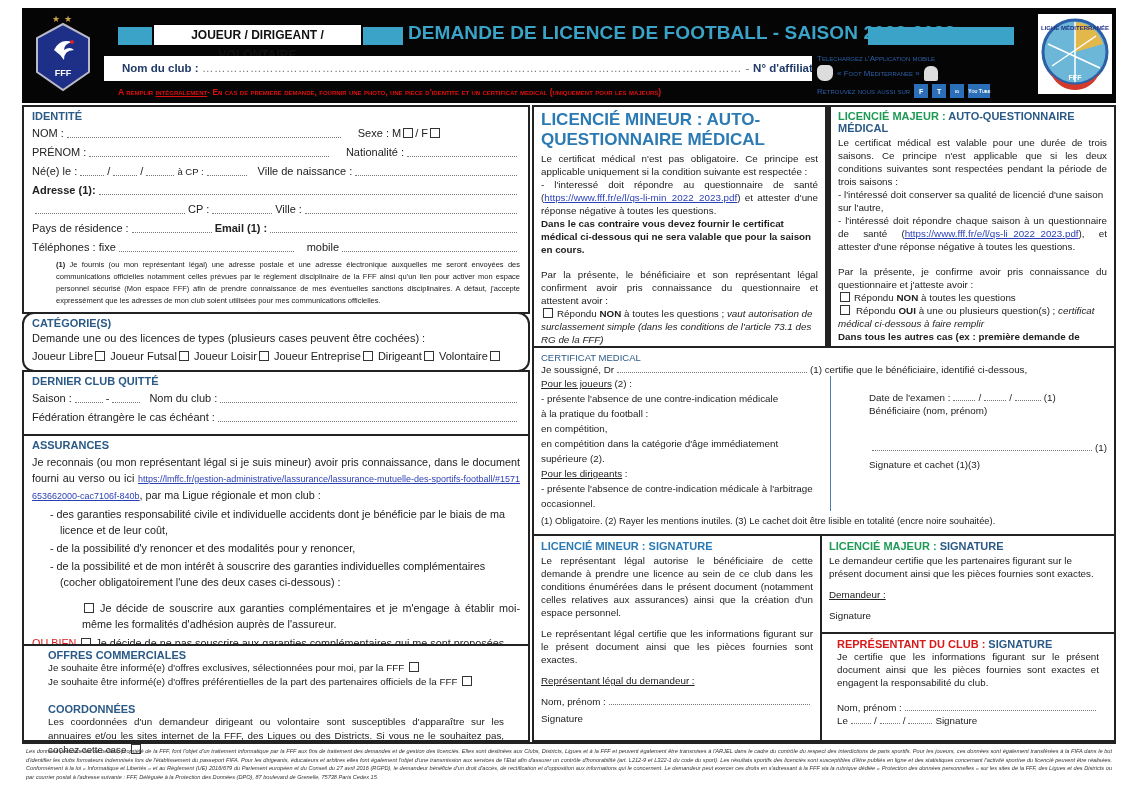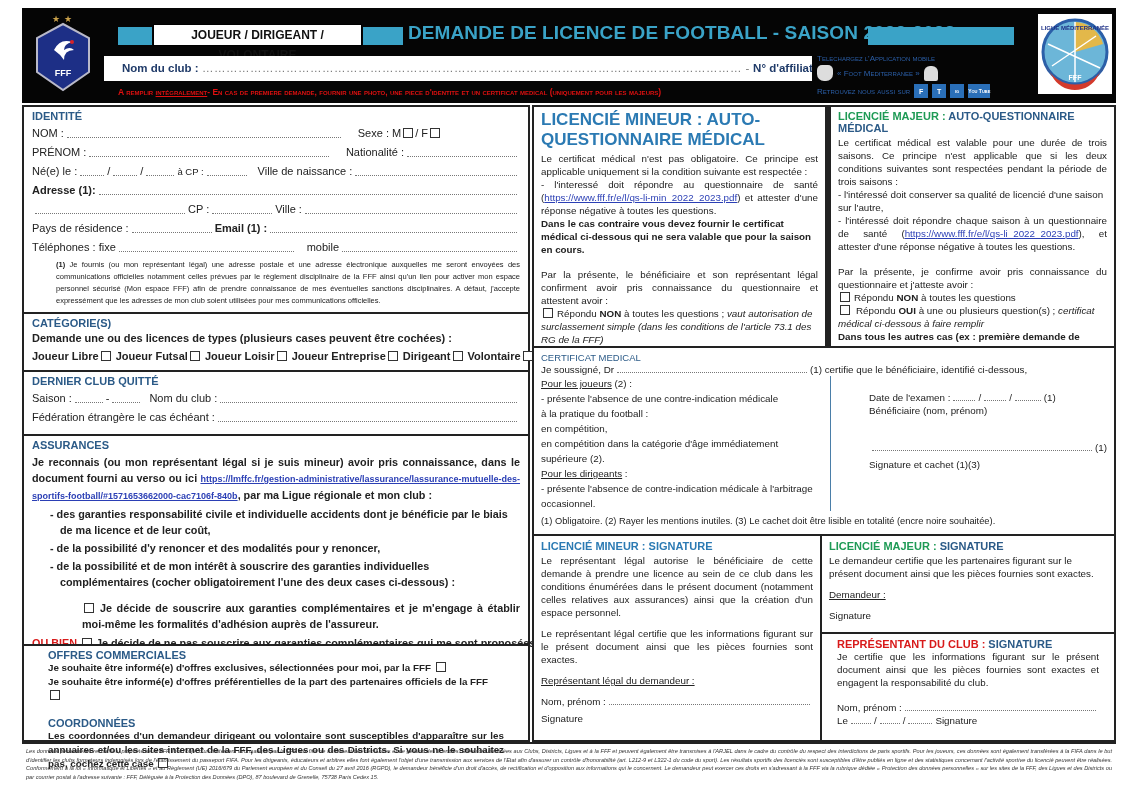--- a/index.html
+++ b/index.html
@@ -23,21 +23,21 @@
   .app-block .row { display: flex; align-items: center; height: 18px; gap: 4px; }
   .apple { width: 16px; height: 16px; background: #ddd; border-radius: 5px 5px 7px 7px; }
   .android { width: 14px; height: 15px; background: #ddd; border-radius: 6px 6px 2px 2px; }
   .soc { width: 14px; height: 14px; background: #2a6fb8; color: #fff; font-size: 10px; font-weight: bold; text-align: center; line-height: 14px; display: inline-block; }
   .soc.yt { width: 22px; font-size: 7px; }
   .ligue-logo { position: absolute; left: 1016px; top: 6px; width: 74px; height: 80px; background: #fff; }
 
   
   .box { position: absolute; border: 2px solid #222; background: #fff; }
   .hd { font-weight: bold; font-size: 11px; color: #2b5a87; }
-  .t { font-size: 11px; color: #222; line-height: 16px; font-weight: bold; }
+  .t { font-size: 11px; color: #222; line-height: 16px; }
   .small { font-size: 7.5px; line-height: 12px; color: #222; text-align: justify; margin-left: 24px; }
   .dots { color: #666; letter-spacing: 0.3px; overflow: hidden; white-space: nowrap; }
   .line { display: flex; white-space: nowrap; font-size: 11px; line-height: 19px; }
   .line .fill { flex: 1; border-bottom: 1px dotted #777; margin: 0 3px 5px 3px; }
   .cb { display: inline-block; width: 10px; height: 10px; border: 1px solid #333; vertical-align: -1px; margin: 0 2px; background: #fff; }
   .justify { text-align: justify; }
   a.lnk { color: #2b3fb5; text-decoration: underline; }
   .green { color: #1e9a55; }
   .blue { color: #2b5a87; }
   .red { color: #d81a1a; }
@@ -157,21 +157,21 @@
       <span>Téléphones : fixe</span>
         <span class="fill"></span>
       <span style="margin-left:10px;">mobile</span>
         <span class="fill"></span>
     </div>
     <div class="small" style="margin-top:2px;">
       <b>(1)</b> <span>Je fournis (ou mon représentant légal) une adresse postale et une adresse électronique auxquelles me seront envoyées des communications officielles notamment celles prévues par le règlement disciplinaire de la FFF ainsi qu'un lien pour activer mon espace personnel sécurisé (Mon espace FFF) afin de prendre connaissance de mes éventuelles sanctions disciplinaires. A défaut, j'accepte expressément que les adresses de mon club soient utilisées pour mes communications officielles.</span>
     </div>
   </div>
 
-  <div class="box" style="left:0; top:304px; width:508px; height:60px; padding:3px 8px;">
+  <div class="box" style="left:0; top:304px; width:508px; height:60px; padding:3px 8px;border-radius:12px;">
     <div class="hd">CATÉGORIE(S)</div>
     <div class="t" style="line-height:19px;">Demande une ou des licences de types (plusieurs cases peuvent être cochées) :</div>
     <div class="t" style="white-space:nowrap; line-height:17px;">
       <span>Joueur Libre</span><span class="cb"></span>
       <span>Joueur Futsal</span><span class="cb"></span>
       <span>Joueur Loisir</span><span class="cb"></span>
       <span>Joueur Entreprise</span><span class="cb"></span>
       <span>Dirigeant</span><span class="cb"></span>
       <span>Volontaire</span><span class="cb"></span>
     </div>

